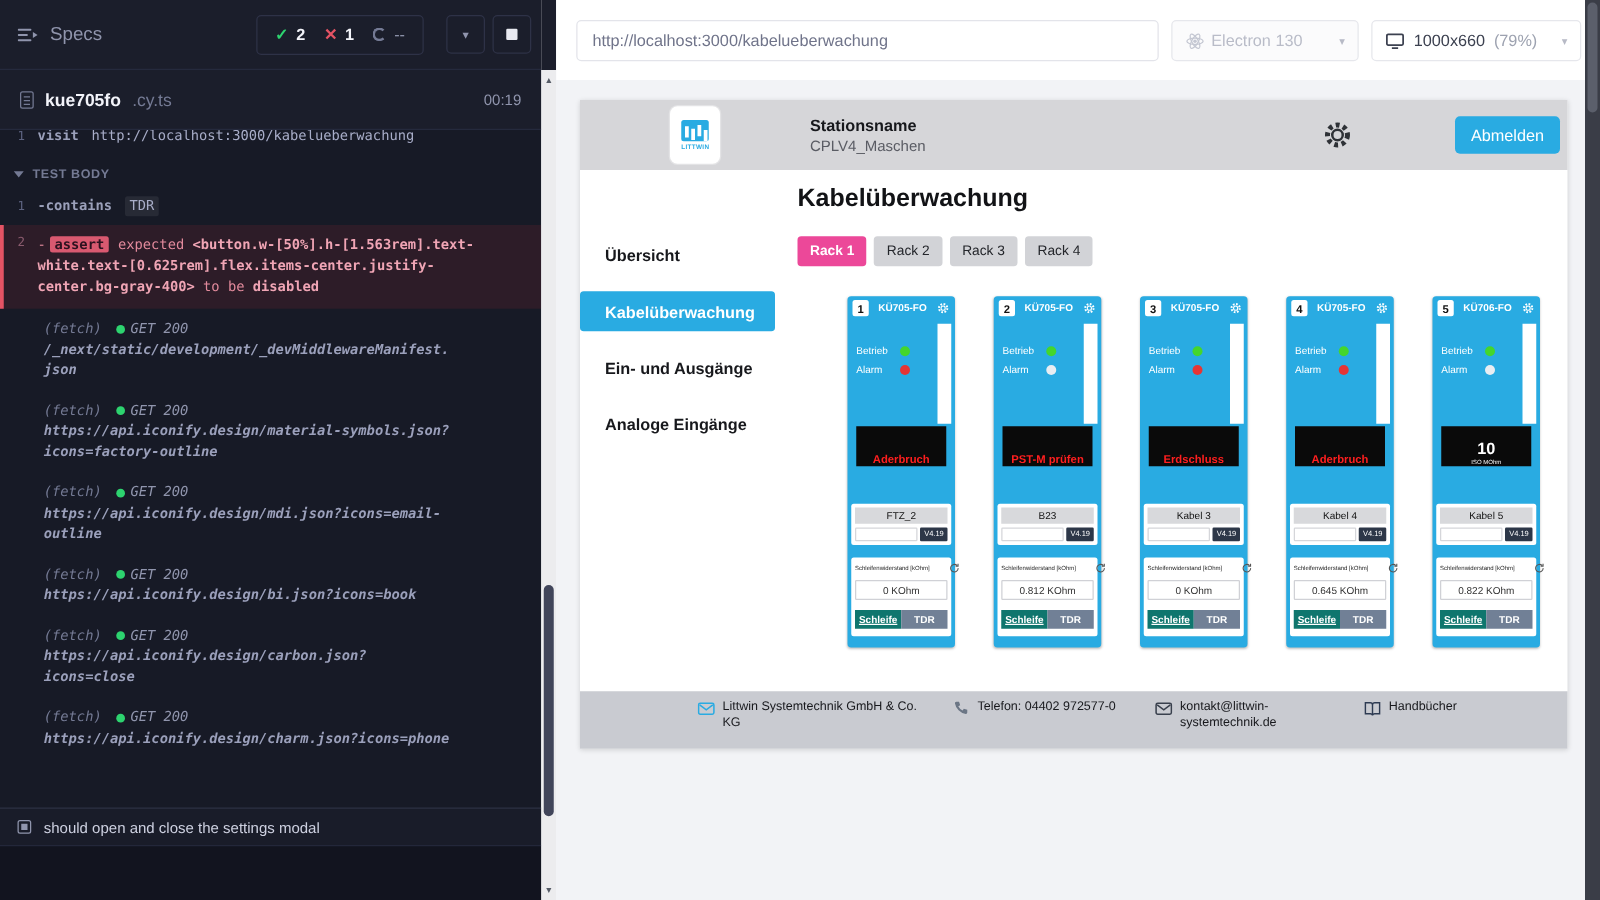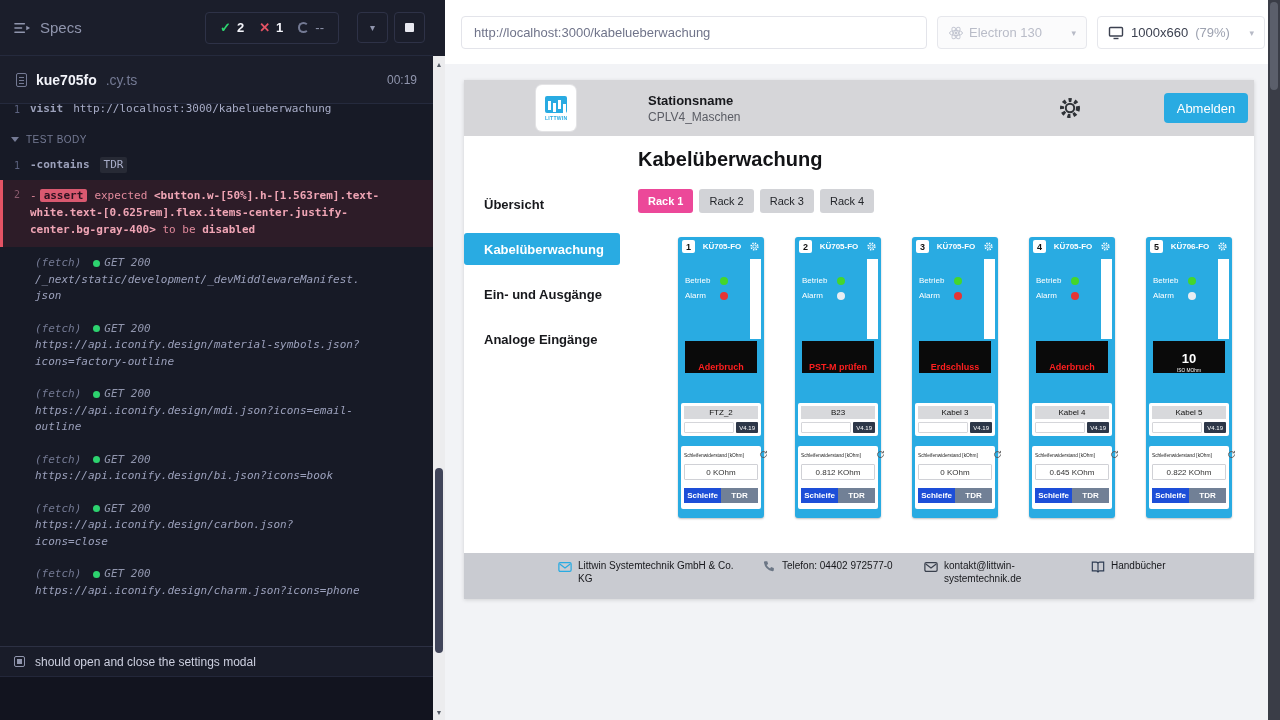--- a/index.html
+++ b/index.html
@@ -28,34 +28,34 @@
   .spec-ext { color:#747a94; font-size:14px; font-weight:normal; }
   .spec-timer { margin-left:auto; font-size:12px; color:#9095ad; }
 
   .cy-reporter { flex:1; overflow:hidden; font-family:"DejaVu Sans Mono", monospace; font-size:11px; }
   .cmd-row { display:flex; padding:4px 10px 4px 0; line-height:1.45; }
   .cmd-visit { margin-top:-7px; }
   .gutter { width:30px; flex-shrink:0; text-align:right; padding-right:10px; color:#5d6380; font-size:10px; padding-top:2px; }
   .cmd-name { color:#9ba0ba; font-weight:bold; margin-right:10px; white-space:nowrap; }
   .cmd-msg { color:#a8adc8; overflow-wrap:anywhere; }
   .chip { background:rgba(255,255,255,0.07); padding:0 4px; border-radius:2px; }
-  .section-head { display:flex; align-items:center; gap:7px; padding:12px 0 8px 11px; font-family:"Liberation Sans", sans-serif; font-size:10px; color:#747a94; font-weight:normal; letter-spacing:0.5px; cursor:pointer; }
+  .section-head { display:flex; align-items:center; gap:7px; padding:12px 0 8px 11px; font-family:"Liberation Sans", sans-serif; font-size:10px; color:#747a94; font-weight:bold; letter-spacing:0.5px; cursor:pointer; }
   .tri-down { width:0; height:0; border-left:4px solid transparent; border-right:4px solid transparent; border-top:5px solid #747a94; }
 
   .assert-block { display:flex; background:#2d1c28; border-left:3px solid #e45364; padding:7px 14px 9px 0; margin-top:3px; cursor:pointer; }
   .assert-block .gutter { color:#8a5b6e; width:27px; }
   .assert-content { color:#e28a9c; line-height:1.55; overflow-wrap:anywhere; padding-right:26px; }
   .assert-chip { background:#d95970; color:#2d1220; font-weight:bold; padding:0 4px; border-radius:2px; margin:0 7px 0 3px; }
   .assert-sel, .assert-state { font-weight:bold; color:#f0a5b5; }
 
   .fetch-row { padding:8px 12px 8px 35px; font-style:italic; line-height:1.5; cursor:pointer; }
   .fetch-cmd { color:#747a94; margin-right:12px; }
   .fetch-dot { display:inline-block; width:7px; height:7px; border-radius:50%; background:#2dd36f; margin-right:4px; vertical-align:middle; }
   .fetch-status { color:#9095ad; }
-  .fetch-url { color:#9ba0bb; overflow-wrap:anywhere; max-width:330px; }
+  .fetch-url { color:#9ba0bb; overflow-wrap:anywhere; max-width:330px;font-weight:bold; }
 
   .cy-bottomtest { height:30px; border-top:1px solid #2c3043; background:#191c29; display:flex; align-items:center; gap:10px; padding:0 14px; flex-shrink:0; font-size:12px; color:#cdd0e0; cursor:pointer; }
   .checkbox-icon { width:11px; height:11px; border:1.5px solid #9095ad; border-radius:2px; position:relative; flex-shrink:0; }
   .checkbox-icon::after { content:""; position:absolute; inset:2px; background:#9095ad; }
   .cy-void { height:44px; background:#12141f; border-top:1px solid #23273a; flex-shrink:0; }
 
   
   .cy-scrollbar { position:absolute; left:433px; top:0; width:12px; height:720px; background:#ececee; }
   .cy-scrollbar .dark-cap { height:56px; background:#1b1e2b; }
   .sb-arrow { position:absolute; left:0; width:12px; height:12px; color:#555b66; font-size:7px; display:flex; align-items:center; justify-content:center; cursor:pointer; }
@@ -126,21 +126,21 @@
   .dc-verrow { display:flex; margin-top:3px; gap:2px; }
   .dc-verbox { flex:1; height:11px; background:#fff; border:1px solid #d5d6da; border-radius:1px; }
   .dc-version { background:#2d3748; color:#fff; font-size:6px; padding:0 3px; display:flex; align-items:center; border-radius:1px; }
   .dc-panel-b { margin-top:10px; padding-bottom:6px; }
   .dc-measrow { display:flex; align-items:center; justify-content:space-between; margin-top:1px; }
   .dc-measlabel { font-size:6px; color:#222; white-space:nowrap; transform:scale(0.8); transform-origin:left center; }
   .dc-refresh { width:9px; height:9px; flex-shrink:0; cursor:pointer; }
   .dc-value { margin-top:5px; height:16px; border:1px solid #d0d1d6; background:#fff; display:flex; align-items:center; justify-content:center; font-size:8px; color:#333; border-radius:1px; }
   .dc-btnrow { display:flex; margin-top:8px; }
   .dc-btn { flex:1; height:15px; border:none; color:#fff; font-size:8px; font-weight:bold; display:flex; align-items:center; justify-content:center; font-family:inherit; cursor:pointer; }
-  .dc-btn-loop { background:#1d4ed8; }
+  .dc-btn-loop { background:#0f766e;text-decoration:underline; }
   .dc-btn-tdr { background:#718096; }
 
   .app-footer { height:46px; background:#c9cbd1; flex-shrink:0; display:flex; align-items:flex-start; padding:7px 0 0 94px; }
   .foot-item { display:flex; align-items:flex-start; gap:6px; font-size:10px; color:#17181c; line-height:1.25; }
   .foot-icon { width:14px; height:14px; flex-shrink:0; margin-top:0; }
   .ft-company { width:170px; }
   .fi-company { margin-right:14px; }
   .ft-phone { width:112px; }
   .fi-phone { margin-right:30px; }
   .ft-email { width:95px; }

